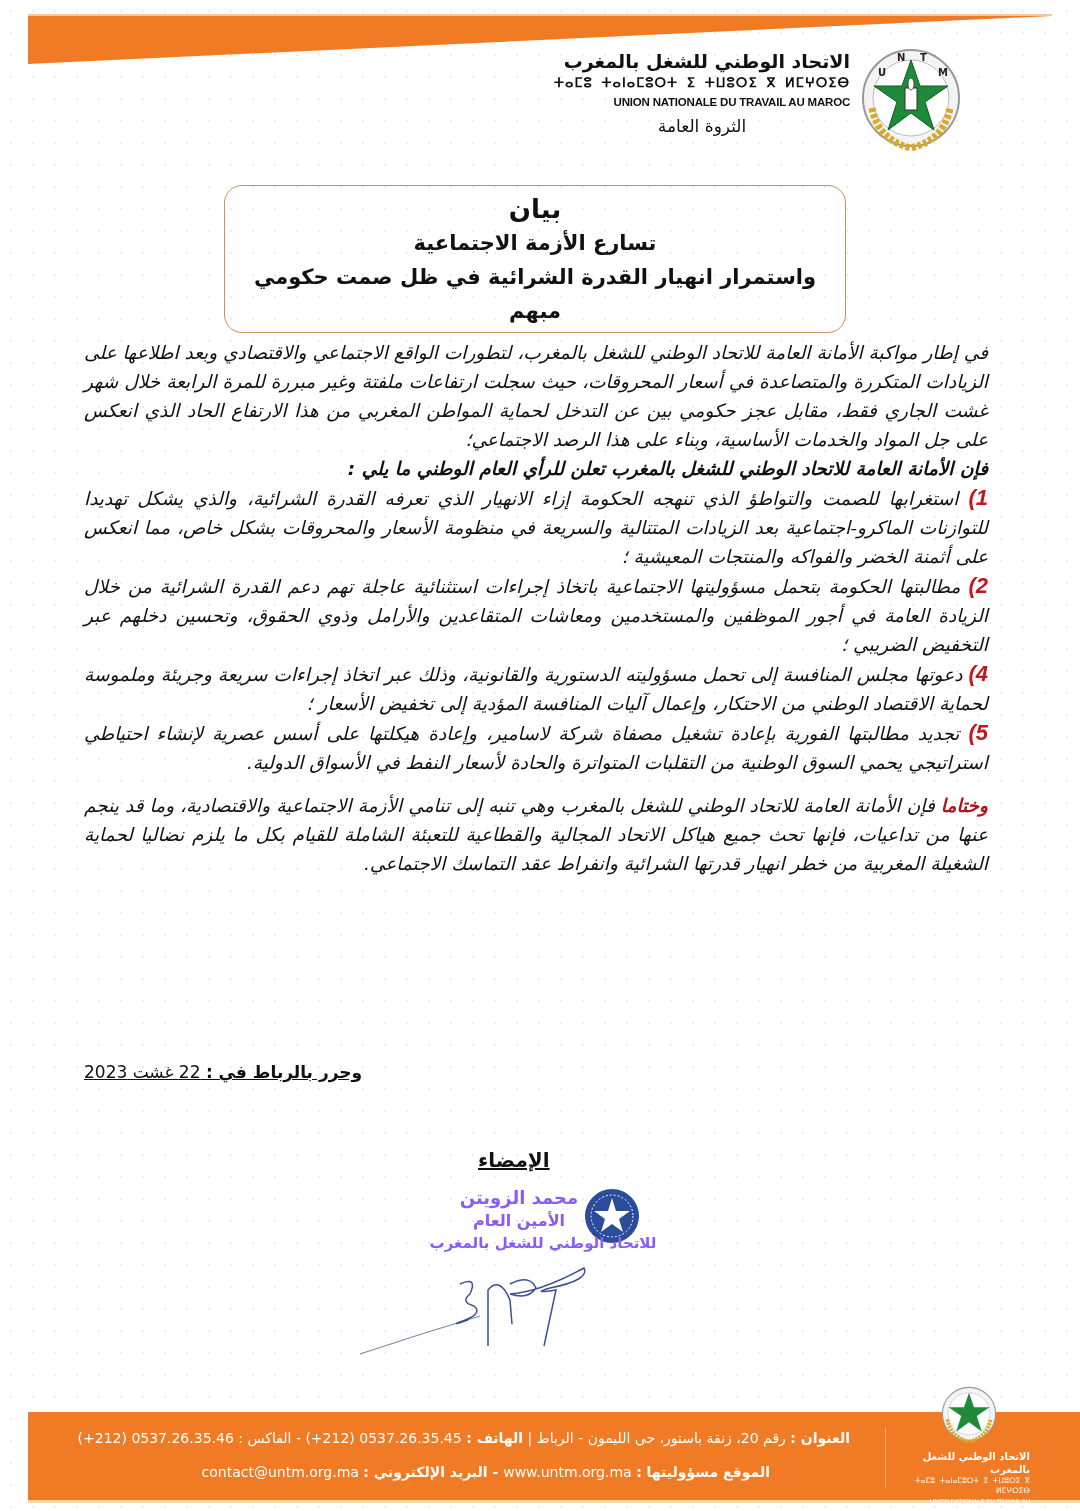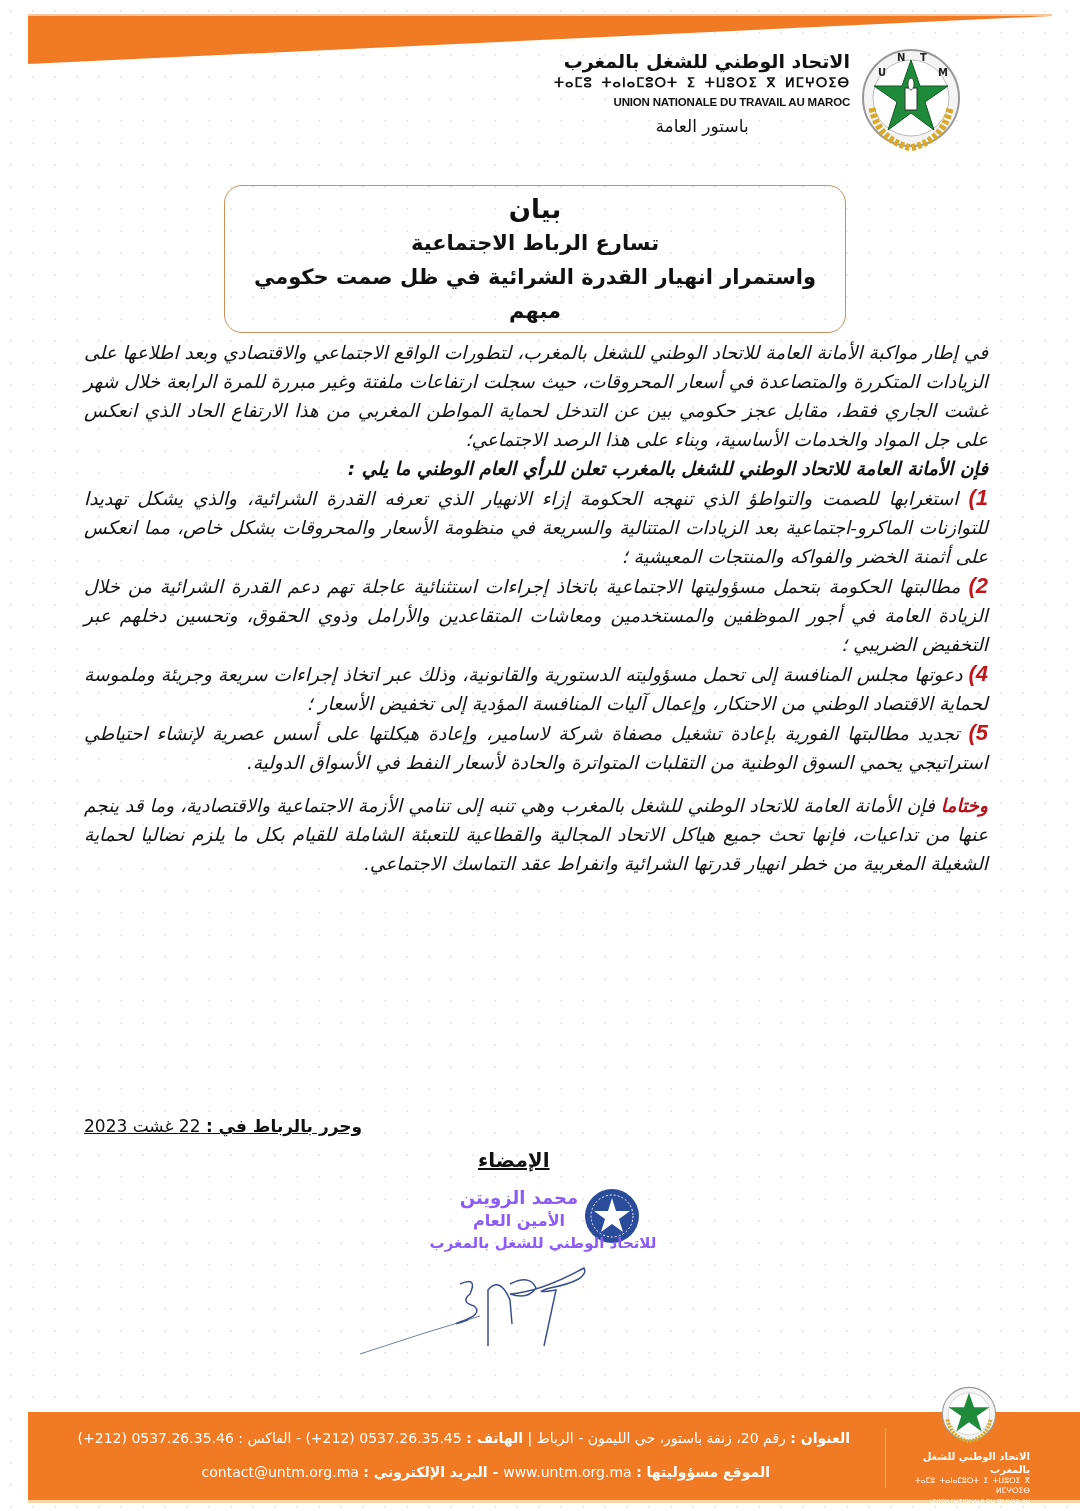--- a/index.html
+++ b/index.html
@@ -34,21 +34,21 @@
     font-family: "DejaVu Sans", sans-serif; font-size: 18.5px; line-height: 29px;
   }
   .body-text p { margin: 0; font-style: italic; }
   .intro-bold { font-weight: bold; }
   .item-num { color: #c0171d; font-weight: bold; font-family: "Liberation Sans", sans-serif; font-size: 22px; }
   .closing { margin-top: 14px !important; }
   .closing-key { color: #b5121b; font-weight: bold; }
   .item5 { margin-bottom: 0; }
 
   .date-line {
-    position: absolute; left: 84px; top: 1116px; direction: rtl;
+    position: absolute; left: 84px; top: 1062px; direction: rtl;
     font-size: 17px; text-decoration: underline; font-family: "DejaVu Sans", sans-serif;
   }
   .date-label { font-weight: bold; }
   .sig-heading {
     position: absolute; left: 478px; top: 1148px; direction: rtl;
     font-weight: bold; font-size: 20px; text-decoration: underline; font-family: "DejaVu Sans", sans-serif;
   }
   .sig-block {
     position: absolute; left: 412px; top: 1186px; width: 228px; direction: rtl; text-align: center;
     color: #8b5cf6; font-weight: bold; font-family: "DejaVu Sans", sans-serif; margin-left: 17px;
@@ -85,39 +85,39 @@
 
 <svg class="top-band" viewBox="0 0 1024 50" preserveAspectRatio="none">
   <polygon points="0,0 1024,0 1024,2 0,50" fill="#f17b24"></polygon>
   <line x1="0" y1="1" x2="1024" y2="1" stroke="#f7c79a" stroke-width="2"></line>
 </svg>
 
 <div class="letterhead">
   <div class="lh-ar">الاتحاد الوطني للشغل بالمغرب</div>
   <div class="lh-tif">ⵜⴰⵎⵓ ⵜⴰⵏⴰⵎⵓⵔⵜ ⵉ ⵜⵡⵓⵔⵉ ⴳ ⵍⵎⵖⵔⵉⴱ</div>
   <div class="lh-fr">UNION NATIONALE DU TRAVAIL AU MAROC</div>
-  <div class="lh-sec">باستور العامة</div>
+  <div class="lh-sec">الثروة العامة</div>
 </div>
 
 <svg class="logo-top" viewBox="0 0 106 112">
   <circle cx="53" cy="54" r="48" fill="#f4f4f4" stroke="#999" stroke-width="2"></circle>
   <circle cx="53" cy="54" r="38" fill="#fff" stroke="#bbb" stroke-width="1"></circle>
   <text x="20" y="32" font-size="10" font-weight="bold" fill="#222" font-family="DejaVu Sans, sans-serif">U</text>
   <text x="39" y="17" font-size="10" font-weight="bold" fill="#222" font-family="DejaVu Sans, sans-serif">N</text>
   <text x="62" y="17" font-size="10" font-weight="bold" fill="#222" font-family="DejaVu Sans, sans-serif">T</text>
   <text x="80" y="32" font-size="10" font-weight="bold" fill="#222" font-family="DejaVu Sans, sans-serif">M</text>
   <polygon points="53,16 62,42 90,42 67,58 76,86 53,69 30,86 39,58 16,42 44,42" fill="#1f8a3a" stroke="#0e5a22" stroke-width="1"></polygon>
   <rect x="47" y="44" width="12" height="22" fill="#fff" stroke="#333" stroke-width="1"></rect>
   <ellipse cx="53" cy="40" rx="3" ry="6" fill="#fff" stroke="#333" stroke-width="0.8"></ellipse>
   <path d="M14,64 Q20,96 53,104 Q86,96 92,64" fill="none" stroke="#d9a92b" stroke-width="7" stroke-dasharray="4 2"></path>
 </svg>
 
 <div class="title-box">
   <div class="tb-1">بيان</div>
-  <div class="tb-2">تسارع الرباط الاجتماعية</div>
+  <div class="tb-2">تسارع الأزمة الاجتماعية</div>
   <div class="tb-3">واستمرار انهيار القدرة الشرائية في ظل صمت حكومي مبهم</div>
 </div>
 
 <div class="body-text">
   <p>في إطار مواكبة الأمانة العامة للاتحاد الوطني للشغل بالمغرب، لتطورات الواقع الاجتماعي والاقتصادي وبعد اطلاعها على الزيادات المتكررة والمتصاعدة في أسعار المحروقات، حيث سجلت ارتفاعات ملفتة وغير مبررة  للمرة الرابعة خلال شهر غشت الجاري فقط، مقابل عجز حكومي بين عن التدخل لحماية المواطن المغربي من هذا الارتفاع الحاد الذي انعكس على جل المواد والخدمات الأساسية، وبناء على هذا الرصد الاجتماعي؛</p>
   <p class="intro-bold">فإن الأمانة العامة للاتحاد الوطني للشغل بالمغرب تعلن  للرأي العام الوطني ما يلي :</p>
   <p><span class="item-num">1)</span> <span>استغرابها للصمت والتواطؤ الذي تنهجه الحكومة إزاء الانهيار الذي تعرفه القدرة الشرائية، والذي يشكل تهديدا للتوازنات الماكرو-اجتماعية بعد الزيادات المتتالية والسريعة في منظومة الأسعار والمحروقات بشكل خاص، مما انعكس على  أثمنة الخضر والفواكه والمنتجات المعيشية ؛</span></p>
   <p><span class="item-num">2)</span> <span>مطالبتها الحكومة بتحمل مسؤوليتها الاجتماعية باتخاذ إجراءات استثنائية عاجلة تهم دعم القدرة الشرائية من خلال الزيادة العامة في أجور الموظفين والمستخدمين ومعاشات المتقاعدين والأرامل وذوي الحقوق، وتحسين دخلهم عبر التخفيض الضريبي ؛</span></p>
   <p><span class="item-num">4)</span> <span>دعوتها  مجلس المنافسة إلى تحمل مسؤوليته الدستورية والقانونية، وذلك عبر اتخاذ إجراءات سريعة وجريئة وملموسة لحماية الاقتصاد الوطني من الاحتكار، وإعمال آليات المنافسة المؤدية إلى تخفيض الأسعار ؛</span></p>
   <p class="item5"><span class="item-num">5)</span> <span>تجديد مطالبتها الفورية بإعادة تشغيل مصفاة شركة لاسامير، وإعادة هيكلتها على أسس عصرية لإنشاء احتياطي استراتيجي يحمي السوق الوطنية من التقلبات المتواترة والحادة لأسعار النفط في الأسواق الدولية.</span></p>

